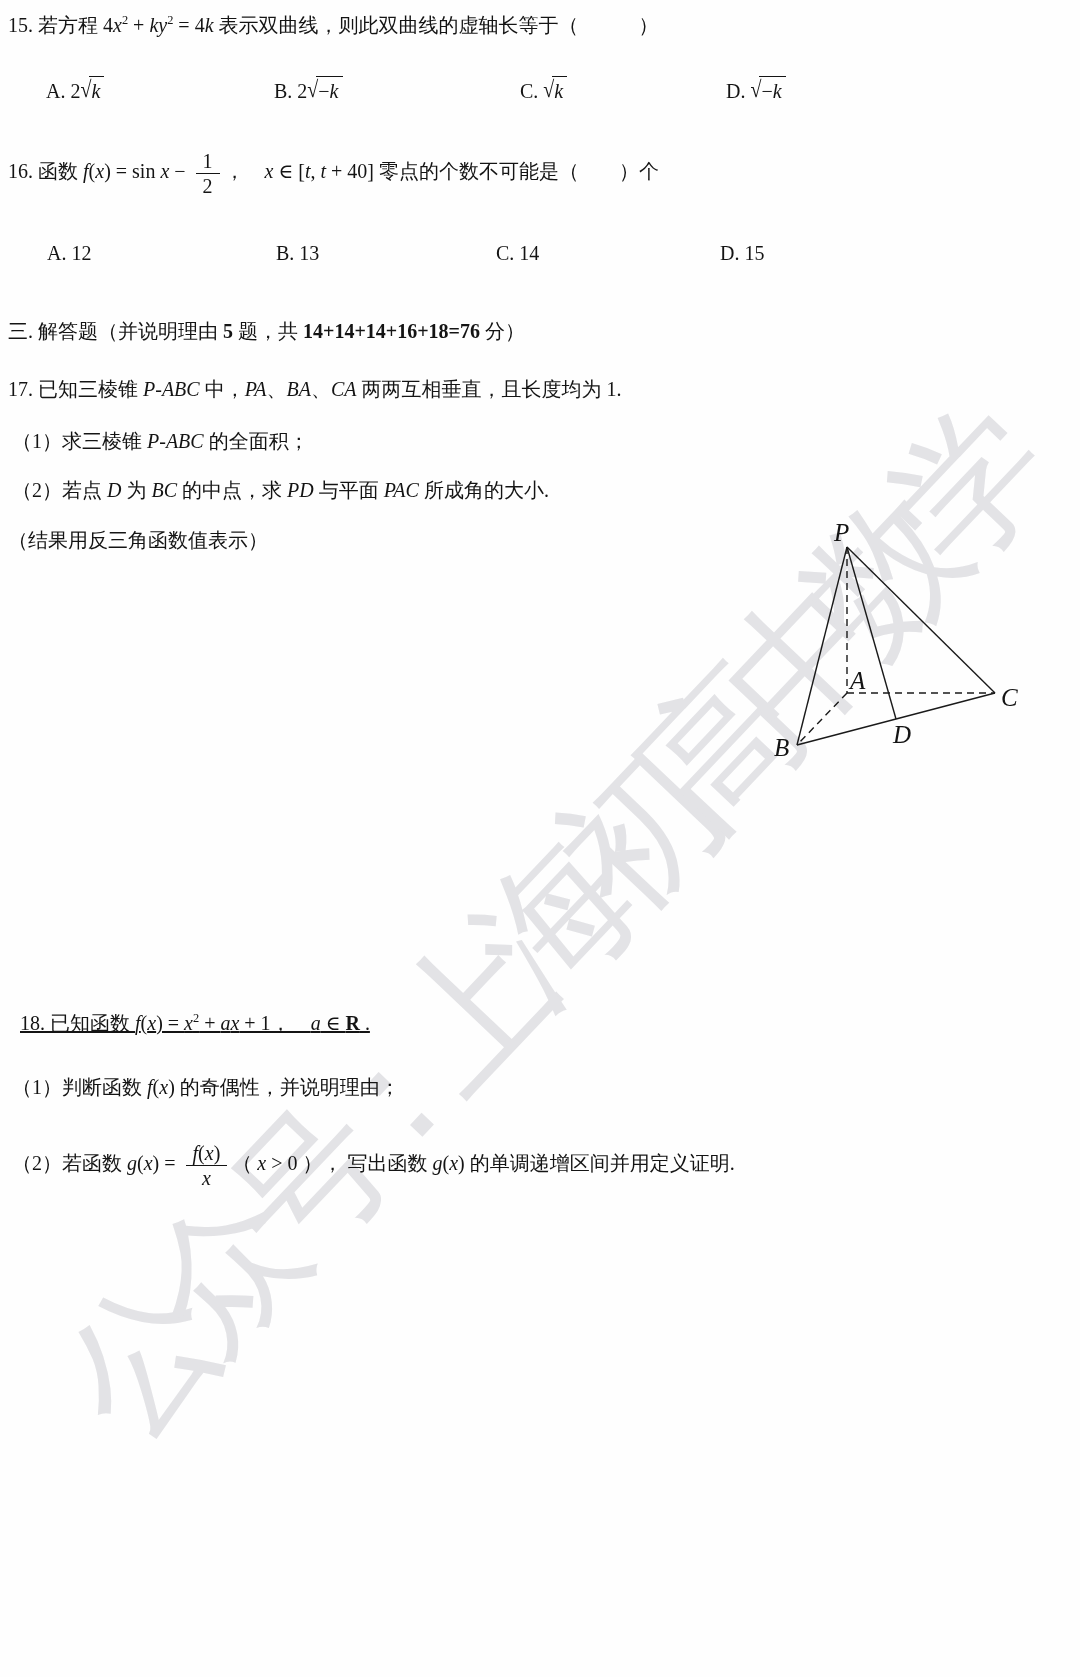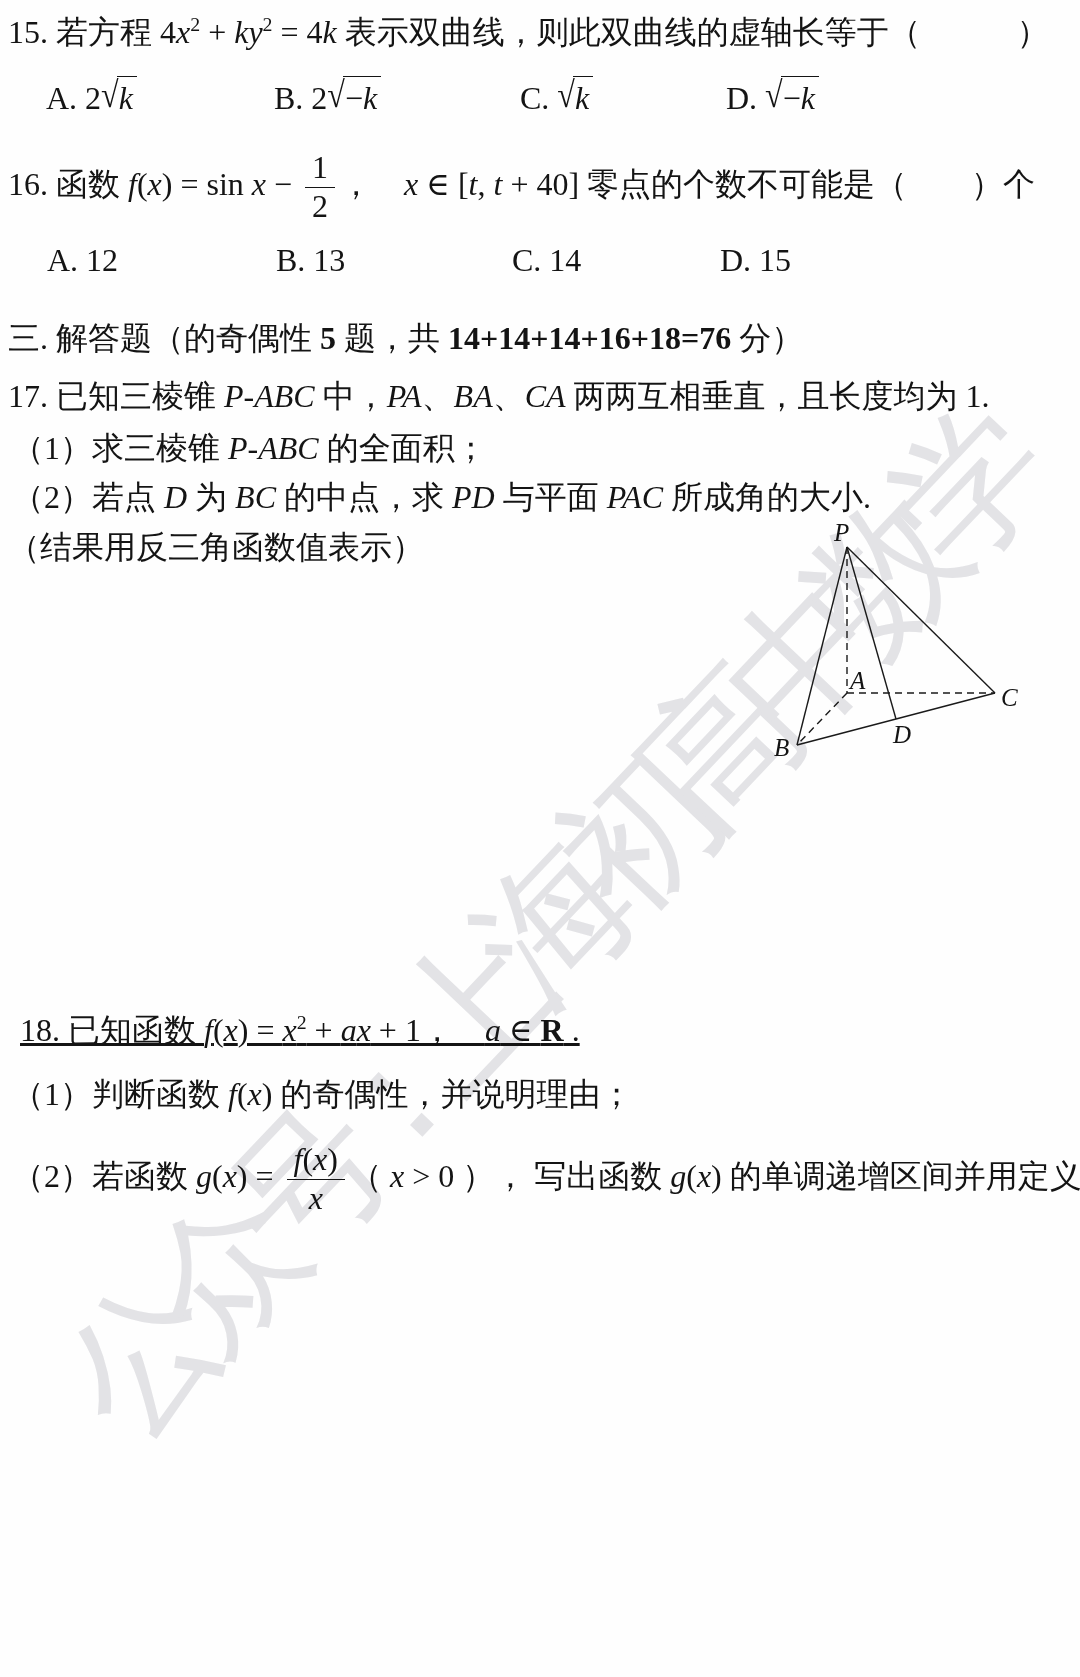--- a/index.html
+++ b/index.html
@@ -6,21 +6,21 @@
   #page{
     position:relative;
     width:1080px;height:1677px;
     background:#fefefe;
     overflow:hidden;
     font-family:"Liberation Serif","DejaVu Serif",serif;
     color:#141414;
   }
   .line{
     position:absolute;
-    font-size:32px;
+    font-size:20px;
     line-height:1.3;
     white-space:nowrap;
     z-index:2;
   }
   .it{font-style:italic;}
   .bd{font-weight:bold;}
   sup{font-size:0.62em;line-height:0;}
   .sqrt{display:inline-block;white-space:nowrap;}
   .sqrt .sgn{display:inline-block;transform:scaleY(1.15);transform-origin:center bottom;margin-right:-2px;}
   .sqrt .rad{display:inline-block;border-top:1.8px solid #141414;padding:1px 4px 0 2px;}
@@ -30,21 +30,21 @@
   }
   .frac .num{padding:0 7px 1px;border-bottom:1.8px solid #141414;}
   .frac .den{padding:1px 7px 0;}
   .opt{position:absolute;top:0;white-space:nowrap;}
   
   #l-q15{left:8px;top:12px;}
   #l-q15o{left:0;top:76px;width:1080px;height:40px;text-decoration:underline;}
   #q15o-a{left:46px;} #q15o-b{left:274px;} #q15o-c{left:520px;} #q15o-d{left:726px;}
   #l-q16{left:8px;top:150px;}
   #l-q16o{left:0;top:240px;width:908px;height:40px;}
-  #q16o-a{left:47px;} #q16o-b{left:276px;} #q16o-c{left:496px;margin-left:16px;} #q16o-d{left:720px;}
+  #q16o-a{left:47px;} #q16o-b{left:276px;} #q16o-c{left:496px;} #q16o-d{left:720px;}
   #l-sec{left:8px;top:318px;}
   #l-q17{left:8px;top:376px;}
   #l-q17p1{left:12px;top:428px;}
   #l-q17p2{left:12px;top:477px;}
   #l-q17note{left:0;top:527px;margin-left:8px;}
   #l-q18{left:20px;top:1010px;text-decoration:underline;}
   #l-q18p1{left:12px;top:1074px;}
   #l-q18p2{left:12px;top:1142px;}
   
   #watermark{
@@ -92,21 +92,21 @@
         <span class="num"><span>1</span></span>
         <span class="den"><span>2</span></span>
       </span><span>，　</span><span class="it">x</span><span> ∈ [</span><span class="it">t</span><span>, </span><span class="it">t</span><span> + 40] 零点的个数不可能是（　　）个</span></div>
   <div class="line" id="l-q16o">
     <span class="opt" id="q16o-a"><span>A. 12</span></span>
     <span class="opt" id="q16o-b"><span>B. 13</span></span>
     <span class="opt" id="q16o-c"><span>C. 14</span></span>
     <span class="opt" id="q16o-d"><span>D. 15</span></span>
   </div>
 
-  <div class="line" id="l-sec"><span>三. 解答题（的奇偶性 </span><span class="bd">5</span><span> 题，共 </span><span class="bd">14+14+14+16+18=76</span><span> 分）</span></div>
+  <div class="line" id="l-sec"><span>三. 解答题（并说明理由 </span><span class="bd">5</span><span> 题，共 </span><span class="bd">14+14+14+16+18=76</span><span> 分）</span></div>
 
   <div class="line" id="l-q17"><span>17. 已知三棱锥 </span><span class="it">P</span><span>-</span><span class="it">ABC</span><span> 中，</span><span class="it">PA</span><span>、</span><span class="it">BA</span><span>、</span><span class="it">CA</span><span> 两两互相垂直，且长度均为 1.</span></div>
   <div class="line" id="l-q17p1"><span>（1）求三棱锥 </span><span class="it">P</span><span>-</span><span class="it">ABC</span><span> 的全面积；</span></div>
   <div class="line" id="l-q17p2"><span>（2）若点 </span><span class="it">D</span><span> 为 </span><span class="it">BC</span><span> 的中点，求 </span><span class="it">PD</span><span> 与平面 </span><span class="it">PAC</span><span> 所成角的大小.</span></div>
   <div class="line" id="l-q17note"><span>（结果用反三角函数值表示）</span></div>
 
   <svg id="fig" viewBox="0 0 300 265">
     <g>
       <line class="dash" x1="117" y1="37" x2="117" y2="183"></line>
       <line class="dash" x1="117" y1="183" x2="67" y2="235"></line>

